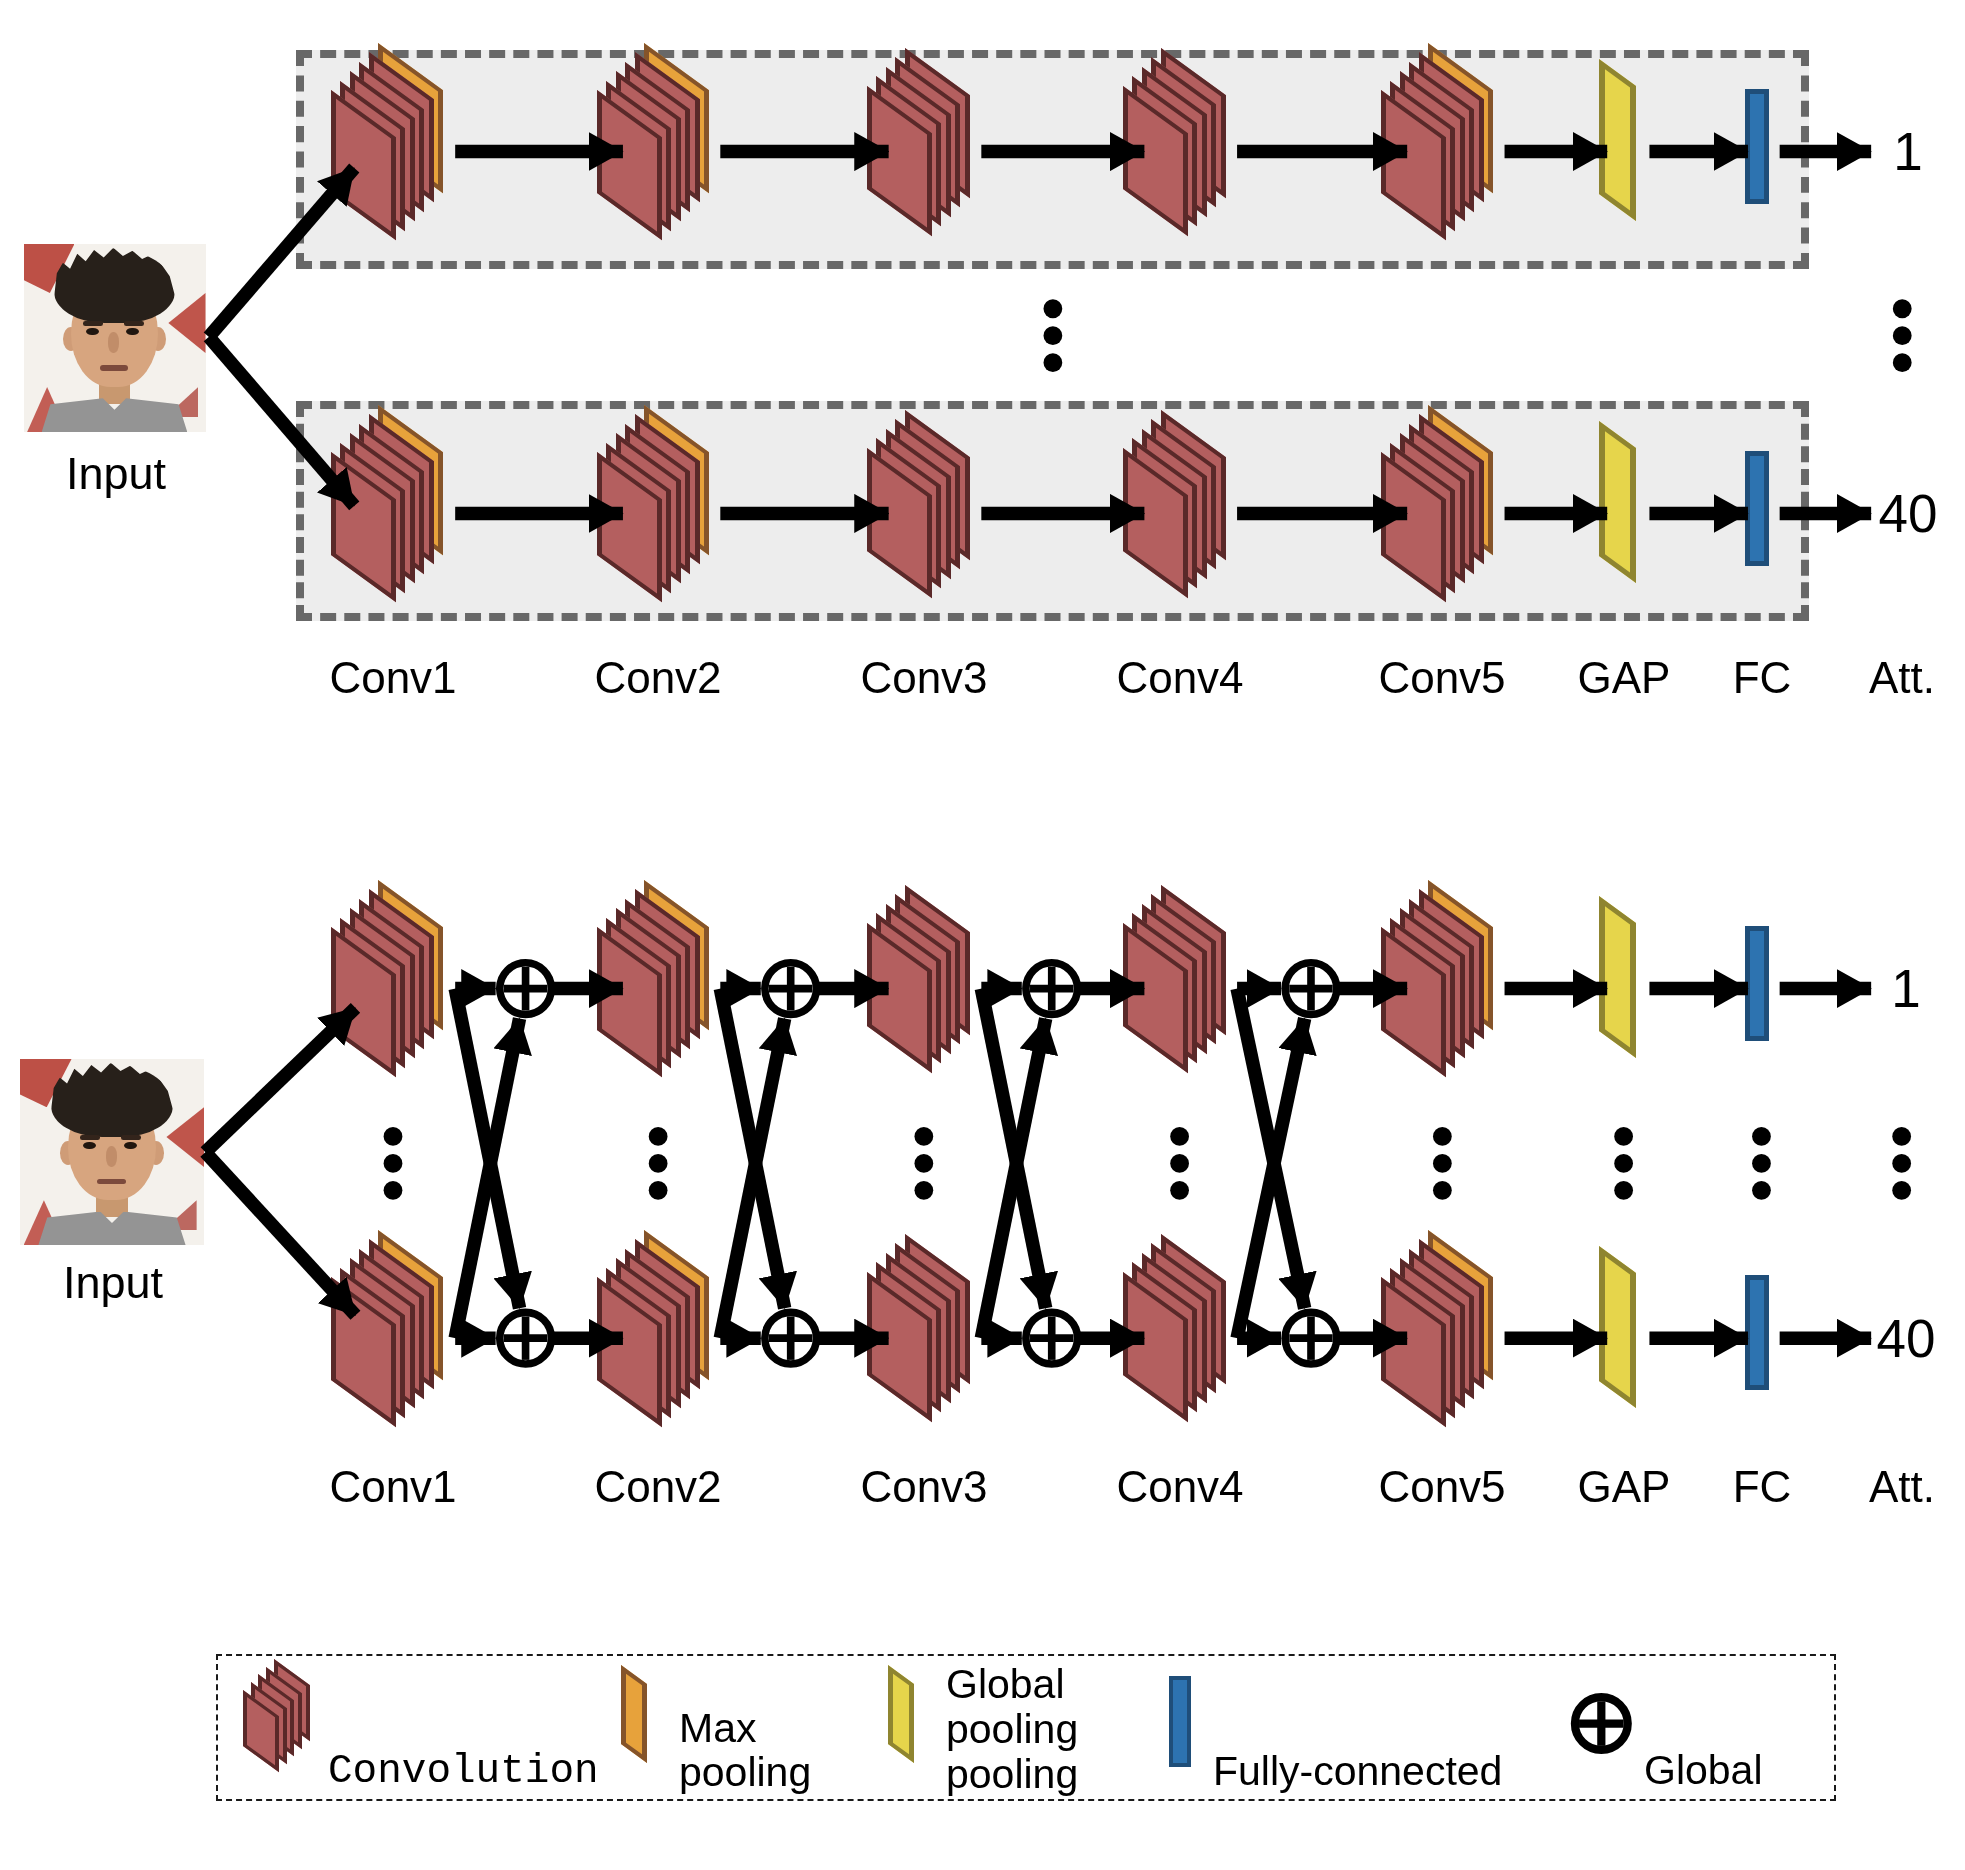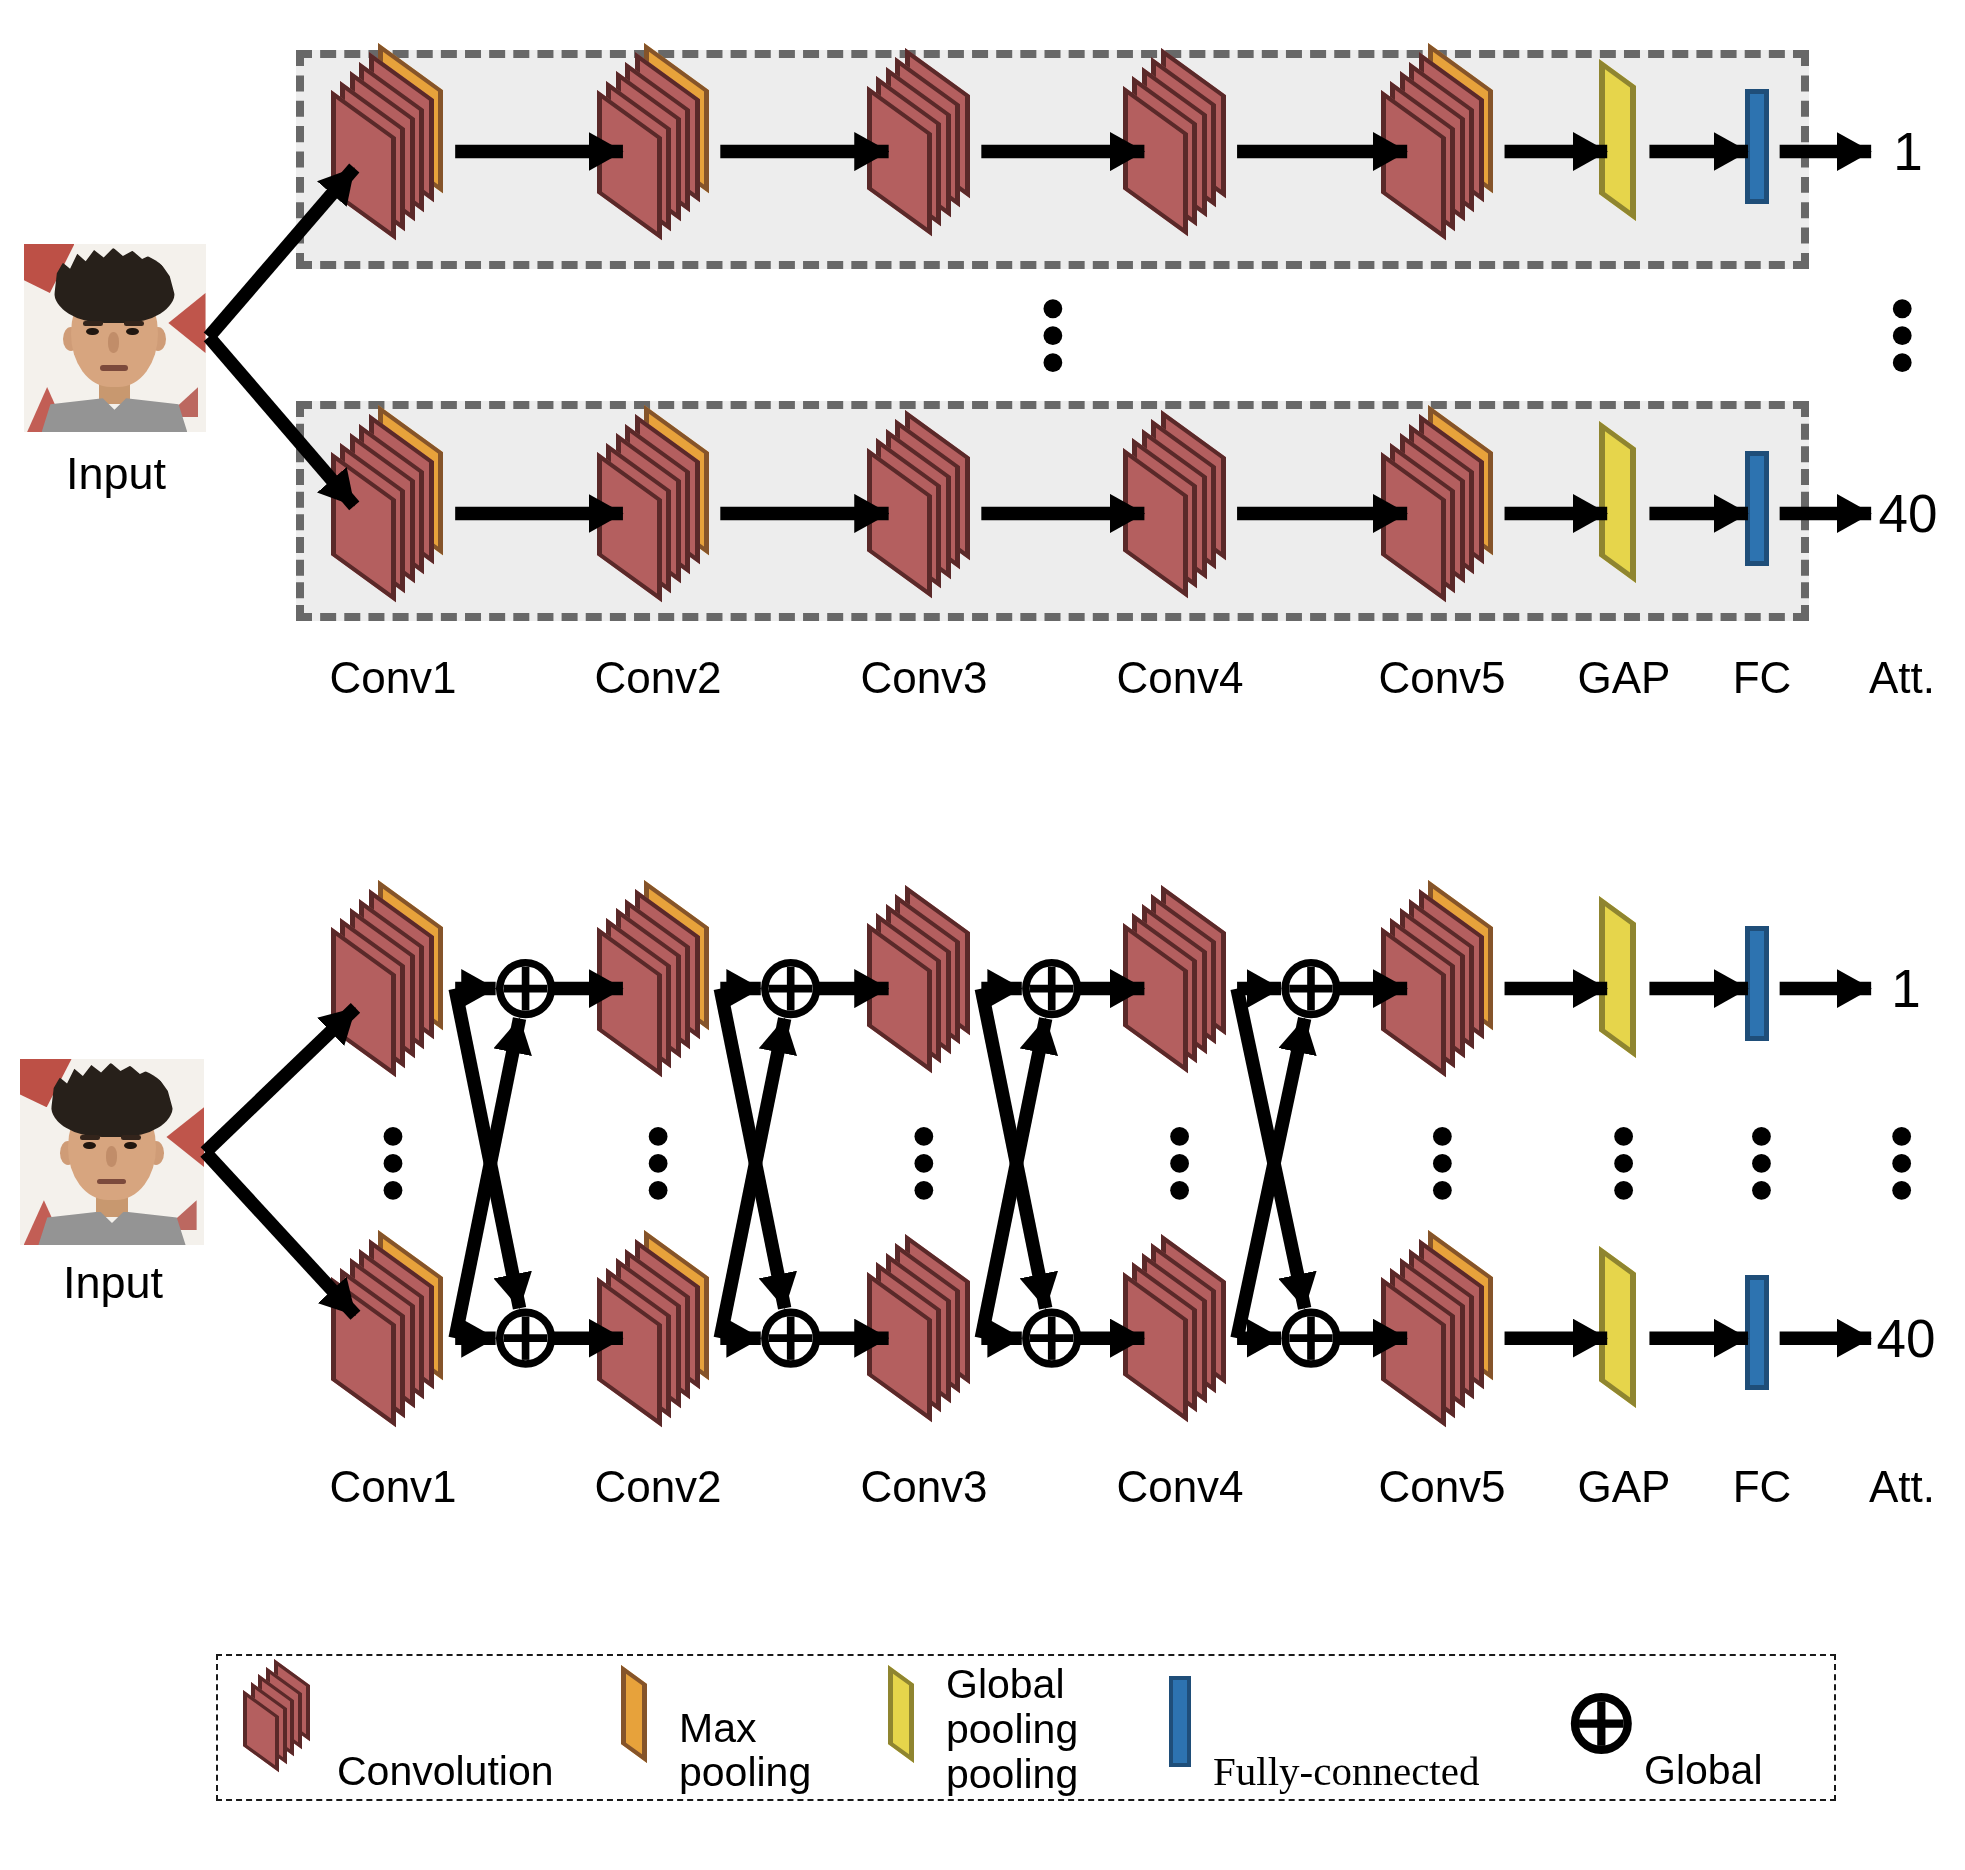--- a/index.html
+++ b/index.html
@@ -303,27 +303,27 @@
   <span class="txt ctr lab" style="left:924px;top:1462px;">Conv3</span>
   <span class="txt ctr lab" style="left:1180px;top:1462px;">Conv4</span>
   <span class="txt ctr lab" style="left:1442px;top:1462px;">Conv5</span>
   <span class="txt ctr lab" style="left:1624px;top:1462px;">GAP</span>
   <span class="txt ctr lab" style="left:1762px;top:1462px;">FC</span>
   <span class="txt ctr lab" style="left:1902px;top:1462px;">Att.</span>
 
   <span class="txt ctr num" style="left:1906px;top:958px;">1</span>
   <span class="txt ctr num" style="left:1906px;top:1308px;">40</span>
 
-  <span class="txt ltext" style="left:337px;top:1749px;">Convolution</span>
+  <span class="txt ltext" style="left:328px;top:1749px;font-family:Liberation Mono, monospace;">Convolution</span>
   <span class="txt ltext" style="left:679px;top:1706px;">Max</span>
   <span class="txt ltext" style="left:679px;top:1750px;">pooling</span>
   <span class="txt ltext" style="left:946px;top:1662px;text-align:right;">Global</span>
   <span class="txt ltext" style="left:946px;top:1707px;">pooling</span>
   <span class="txt ltext" style="left:946px;top:1752px;">pooling</span>
-  <span class="txt ltext" style="left:1213px;top:1749px;font-family:Liberation Serif, serif;">Fully-connected</span>
+  <span class="txt ltext" style="left:1213px;top:1749px;">Fully-connected</span>
   <span class="txt ltext" style="left:1644px;top:1748px;">Global</span>
 <svg id="arrows" width="1965" height="1871" viewBox="0 0 3350 3189">
       <defs>
         <marker id="ah" markerUnits="strokeWidth" markerWidth="2.6" markerHeight="2.9" refX="2.55" refY="1.45" orient="auto">
           <path d="M0,0 L2.6,1.45 L0,2.9 Z" fill="#000000"></path>
         </marker>
       </defs>
       <line x1="776" y1="258" x2="1062" y2="258" stroke="#000000" stroke-width="23" marker-end="url(#ah)"></line>
       <line x1="1228" y1="258" x2="1515" y2="258" stroke="#000000" stroke-width="23" marker-end="url(#ah)"></line>
       <line x1="1673" y1="258" x2="1951" y2="258" stroke="#000000" stroke-width="23" marker-end="url(#ah)"></line>

